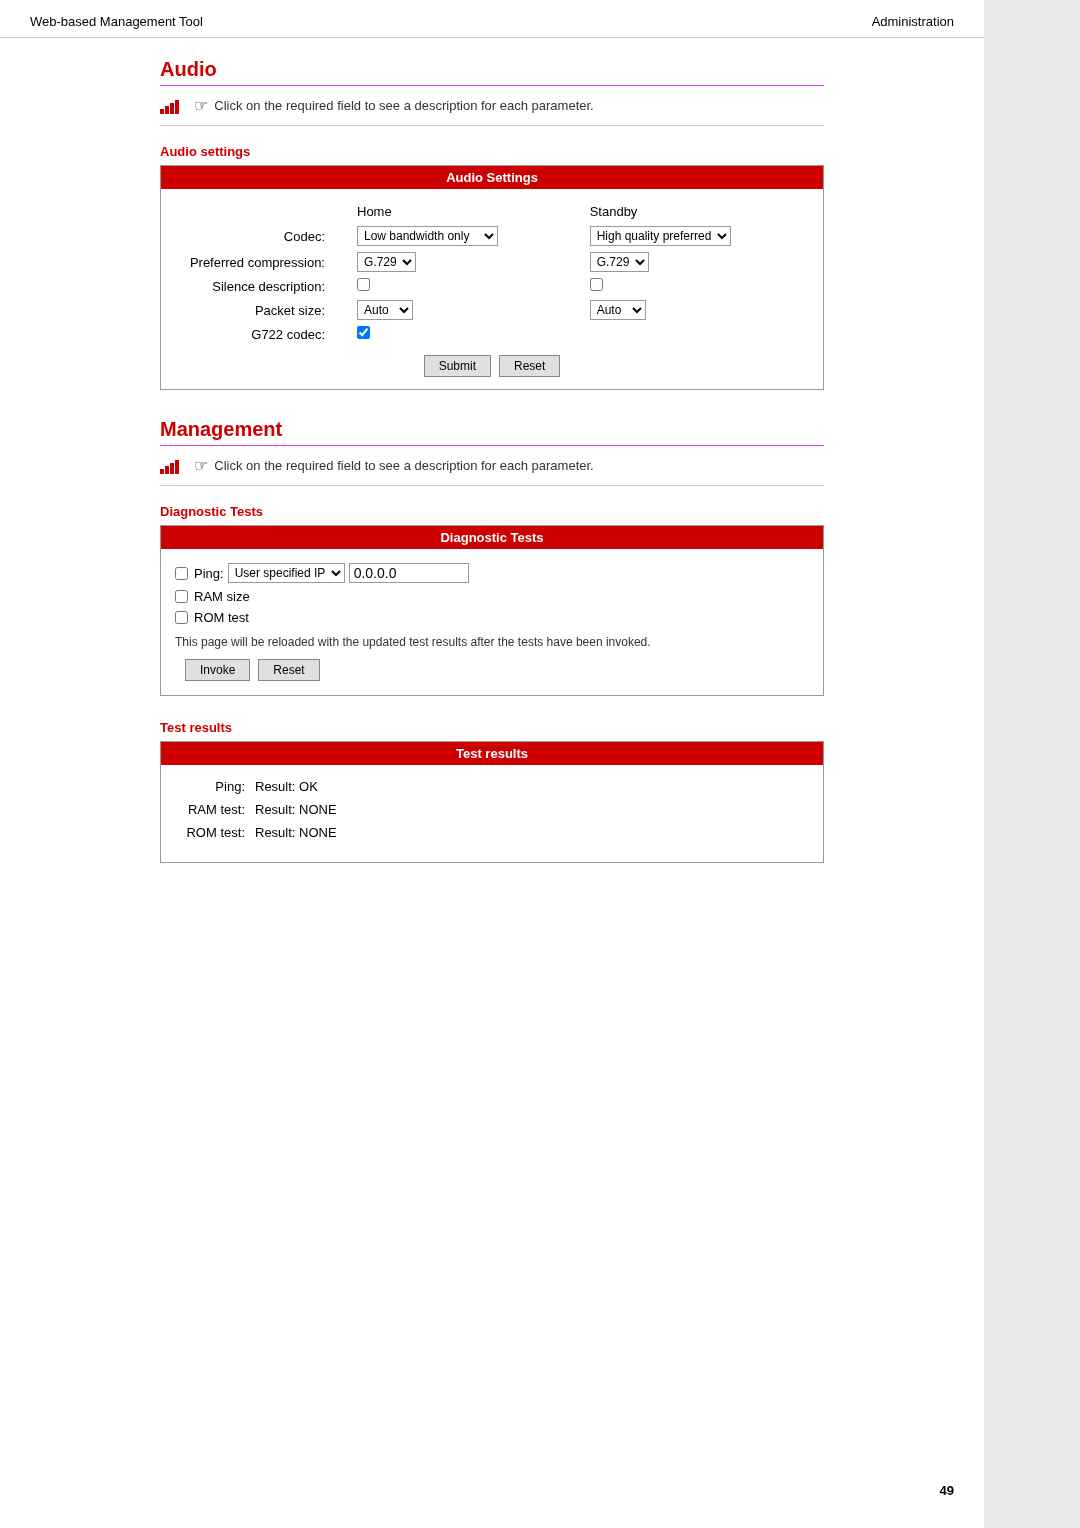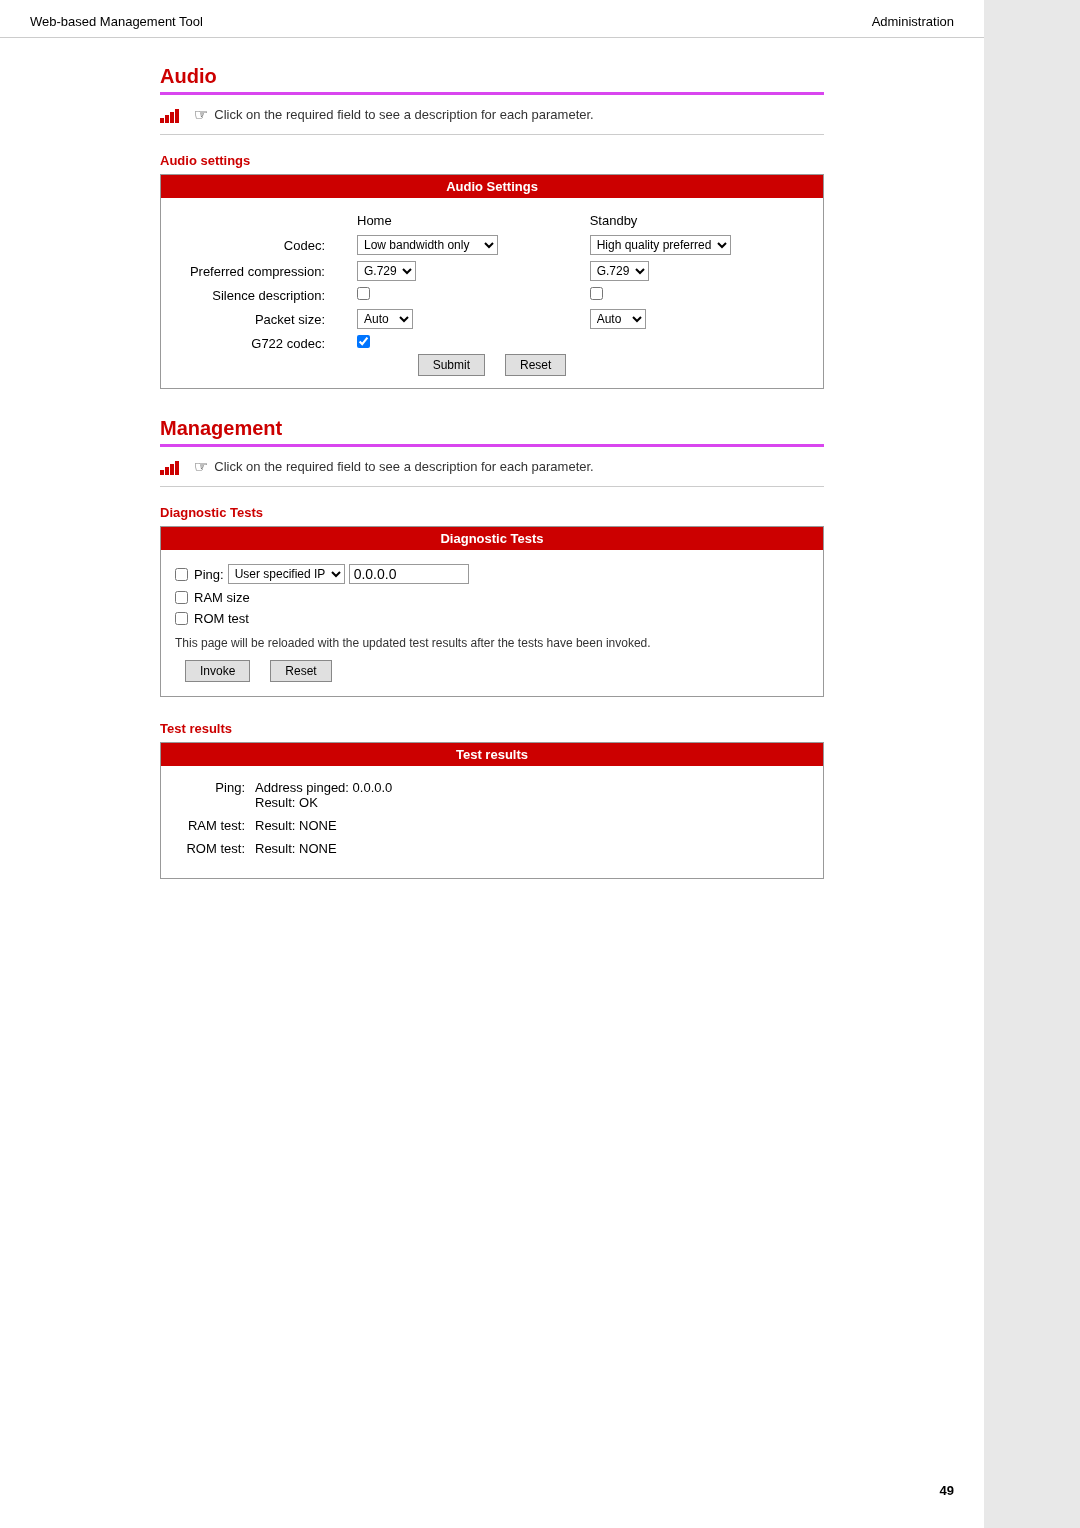--- a/index.html
+++ b/index.html
@@ -26,22 +26,21 @@
     }
     .content {
       padding: 20px 160px 40px 160px;
     }
     .section-title {
       font-size: 20px;
       font-weight: bold;
       color: #cc0000;
       margin-bottom: 8px;
       padding-bottom: 4px;
-      border-bottom: 3px solid #d946ef;
-      margin-top: 7px;
+      border-bottom: 1px solid #d946ef;
     }
     .info-box {
       display: flex;
       align-items: center;
       margin: 10px 0 18px 0;
       padding-bottom: 10px;
       border-bottom: 1px solid #ccc;
     }
     .info-icon {
       display: flex;
@@ -117,22 +116,22 @@
       border: 1px solid #999;
       background: #fff;
       cursor: pointer;
     }
     input[type="checkbox"] {
       cursor: pointer;
     }
     .button-row {
       display: flex;
       justify-content: center;
-      gap: 20px;
-      margin-top: 0;
+      gap: 8px;
+      margin-top: 10px;
     }
     .form-button {
       background: #e0e0e0;
       border: 1px solid #888;
       padding: 3px 14px;
       font-size: 12px;
       cursor: pointer;
       min-width: 55px;
     }
     .diag-table-body {
@@ -373,21 +372,20 @@
       </div>
 
       <div class="subsection-title">Test results</div>
 
       <div class="settings-table-wrapper">
         <div class="settings-table-header">Test results</div>
         <div class="settings-table-body results-table-body">
           <div class="results-row">
             <span class="results-label">Ping:</span>
             <div class="results-value">
-              <div>Address pinged: 0.0.0.0</div>
               <div>Result: OK</div>
             </div>
           </div>
           <div class="results-row">
             <span class="results-label">RAM test:</span>
             <span class="results-value">Result: NONE</span>
           </div>
           <div class="results-row">
             <span class="results-label">ROM test:</span>
             <span class="results-value">Result: NONE</span>

